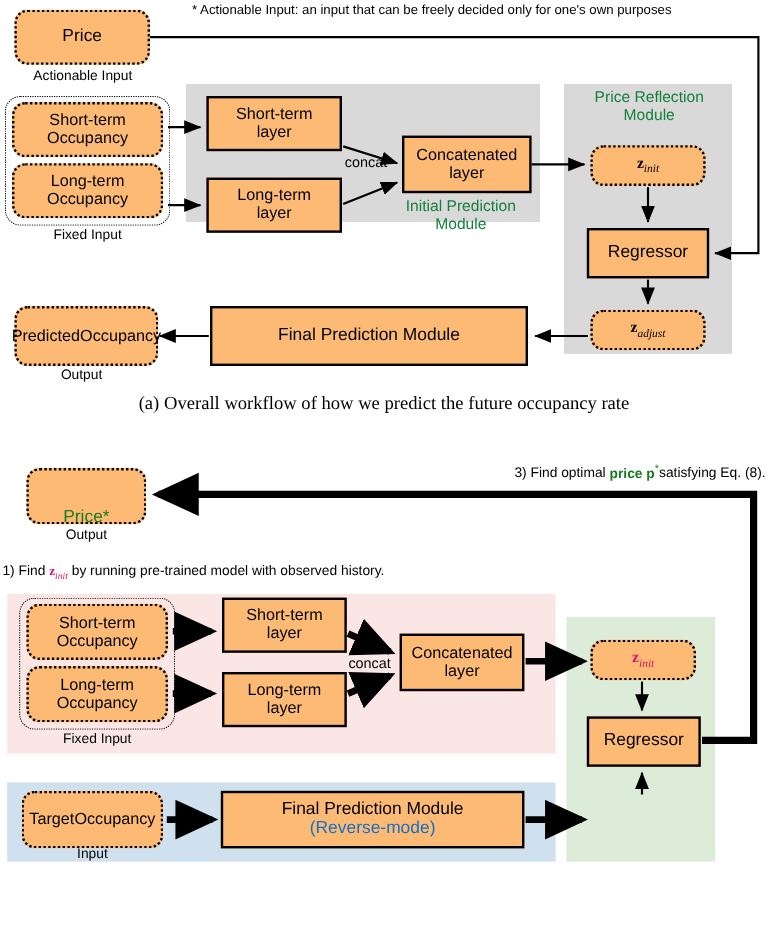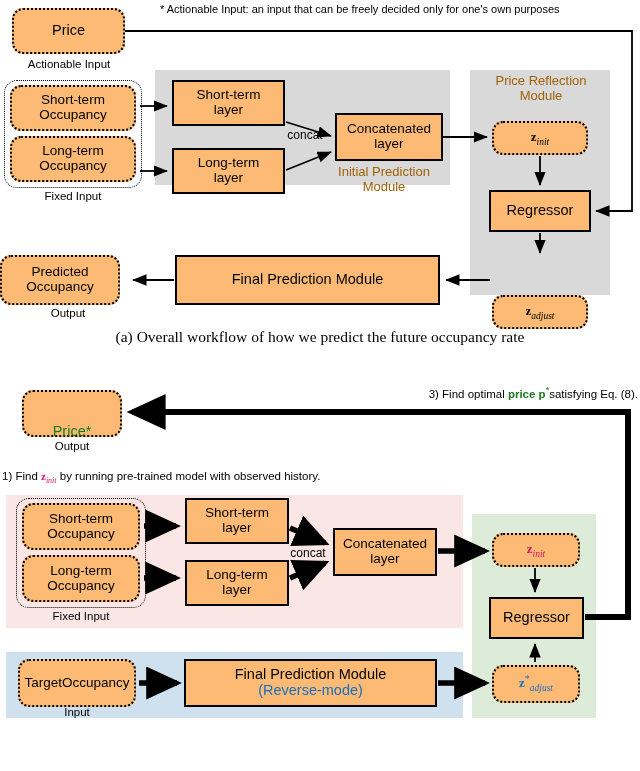--- a/index.html
+++ b/index.html
@@ -9,21 +9,21 @@
   svg.layer{position:absolute;left:0;top:0;width:640px;height:771px;pointer-events:none;}
 
   
   .node{position:absolute;box-sizing:border-box;display:flex;
         align-items:center;justify-content:center;text-align:center;
         background:#fdba74;line-height:1.08;}
   .solid{border:2px solid #000;}
   .dotted{border:2px dotted #000;border-radius:11px;}
   .dotted-group{border:1.5px dotted #000;border-radius:13px;background:transparent;}
   .lbl{position:absolute;font-size:11.5px;text-align:center;color:#000;}
-  .modlbl{position:absolute;font-size:13px;text-align:center;color:#a16207;line-height:1.12;}
+  .modlbl{position:absolute;font-size:13px;text-align:center;color:#15803d;line-height:1.12;}
   .modbg{position:absolute;}
   .gray{background:#d9d9d9;}
   .pink{background:#fbe6e6;}
   .green{background:#ddebd9;}
   .blue{background:#cfe0ef;}
   .cap{position:absolute;width:640px;text-align:center;
        font-family:"Liberation Serif",serif;font-size:15.5px;color:#000;}
   .note{position:absolute;font-size:11.5px;color:#000;}
   .t14{font-size:14.5px;}
   .t13{font-size:13.5px;}
@@ -89,29 +89,29 @@
   </div>
 
   <div class="node dotted" style="left:492px;top:121px;width:96px;height:34px;">
     <span class="zv"><span>z</span><sub>init</sub></span>
   </div>
 
   <div class="node solid t14" style="left:489px;top:190px;width:102px;height:42px;">
     <span>Regressor</span>
   </div>
 
-  <div class="node dotted" style="left:492px;top:258px;width:96px;height:34px;margin-top:37px;">
+  <div class="node dotted" style="left:492px;top:258px;width:96px;height:34px;">
     <span class="zv"><span>z</span><sub>adjust</sub></span>
   </div>
 
   <div class="node solid t14" style="left:175px;top:255px;width:265px;height:50px;">
     <span>Final Prediction Module</span>
   </div>
 
-  <div class="node dotted t13" style="left:0;top:255px;width:120px;height:50px;flex-direction:column;">
+  <div class="node dotted t13" style="left:12px;top:255px;width:120px;height:50px;flex-direction:row;">
     <span>Predicted</span>
     <span>Occupancy</span>
   </div>
   <div class="lbl" style="left:8px;top:307px;width:120px;">Output</div>
 
   <div class="cap" style="left:0;top:328px;">(a)  Overall workflow of how we predict the future occupancy rate</div>
 
   <div class="modbg pink" style="left:6px;top:495px;width:457px;height:133px;"></div>
   <div class="modbg green" style="left:472px;top:514px;width:124px;height:204px;"></div>
   <div class="modbg blue" style="left:6px;top:652px;width:457px;height:66px;"></div>
@@ -158,23 +158,20 @@
   </div>
 
   <div class="node dotted" style="left:492px;top:533px;width:88px;height:34px;">
     <span class="zv mag-txt"><span>z</span><sub>init</sub></span>
   </div>
 
   <div class="node solid t14" style="left:489px;top:597px;width:95px;height:42px;">
     <span>Regressor</span>
   </div>
 
-  <div class="node dotted" style="left:492px;top:665px;width:88px;height:38px;">
-    <span class="zv blue-txt"><span>z</span><sup>*</sup><sub>adjust</sub></span>
-  </div>
 
   <div class="node dotted t13" style="left:18px;top:659px;width:118px;height:48px;">
     <span>Target</span>
     <span>Occupancy</span>
   </div>
   <div class="lbl" style="left:18px;top:706px;width:118px;">Input</div>
 
   <div class="node solid" style="left:184px;top:659px;width:253px;height:48px;flex-direction:column;">
     <span class="t14">Final Prediction Module</span>
     <span class="t14 blue-txt">(Reverse-mode)</span>

